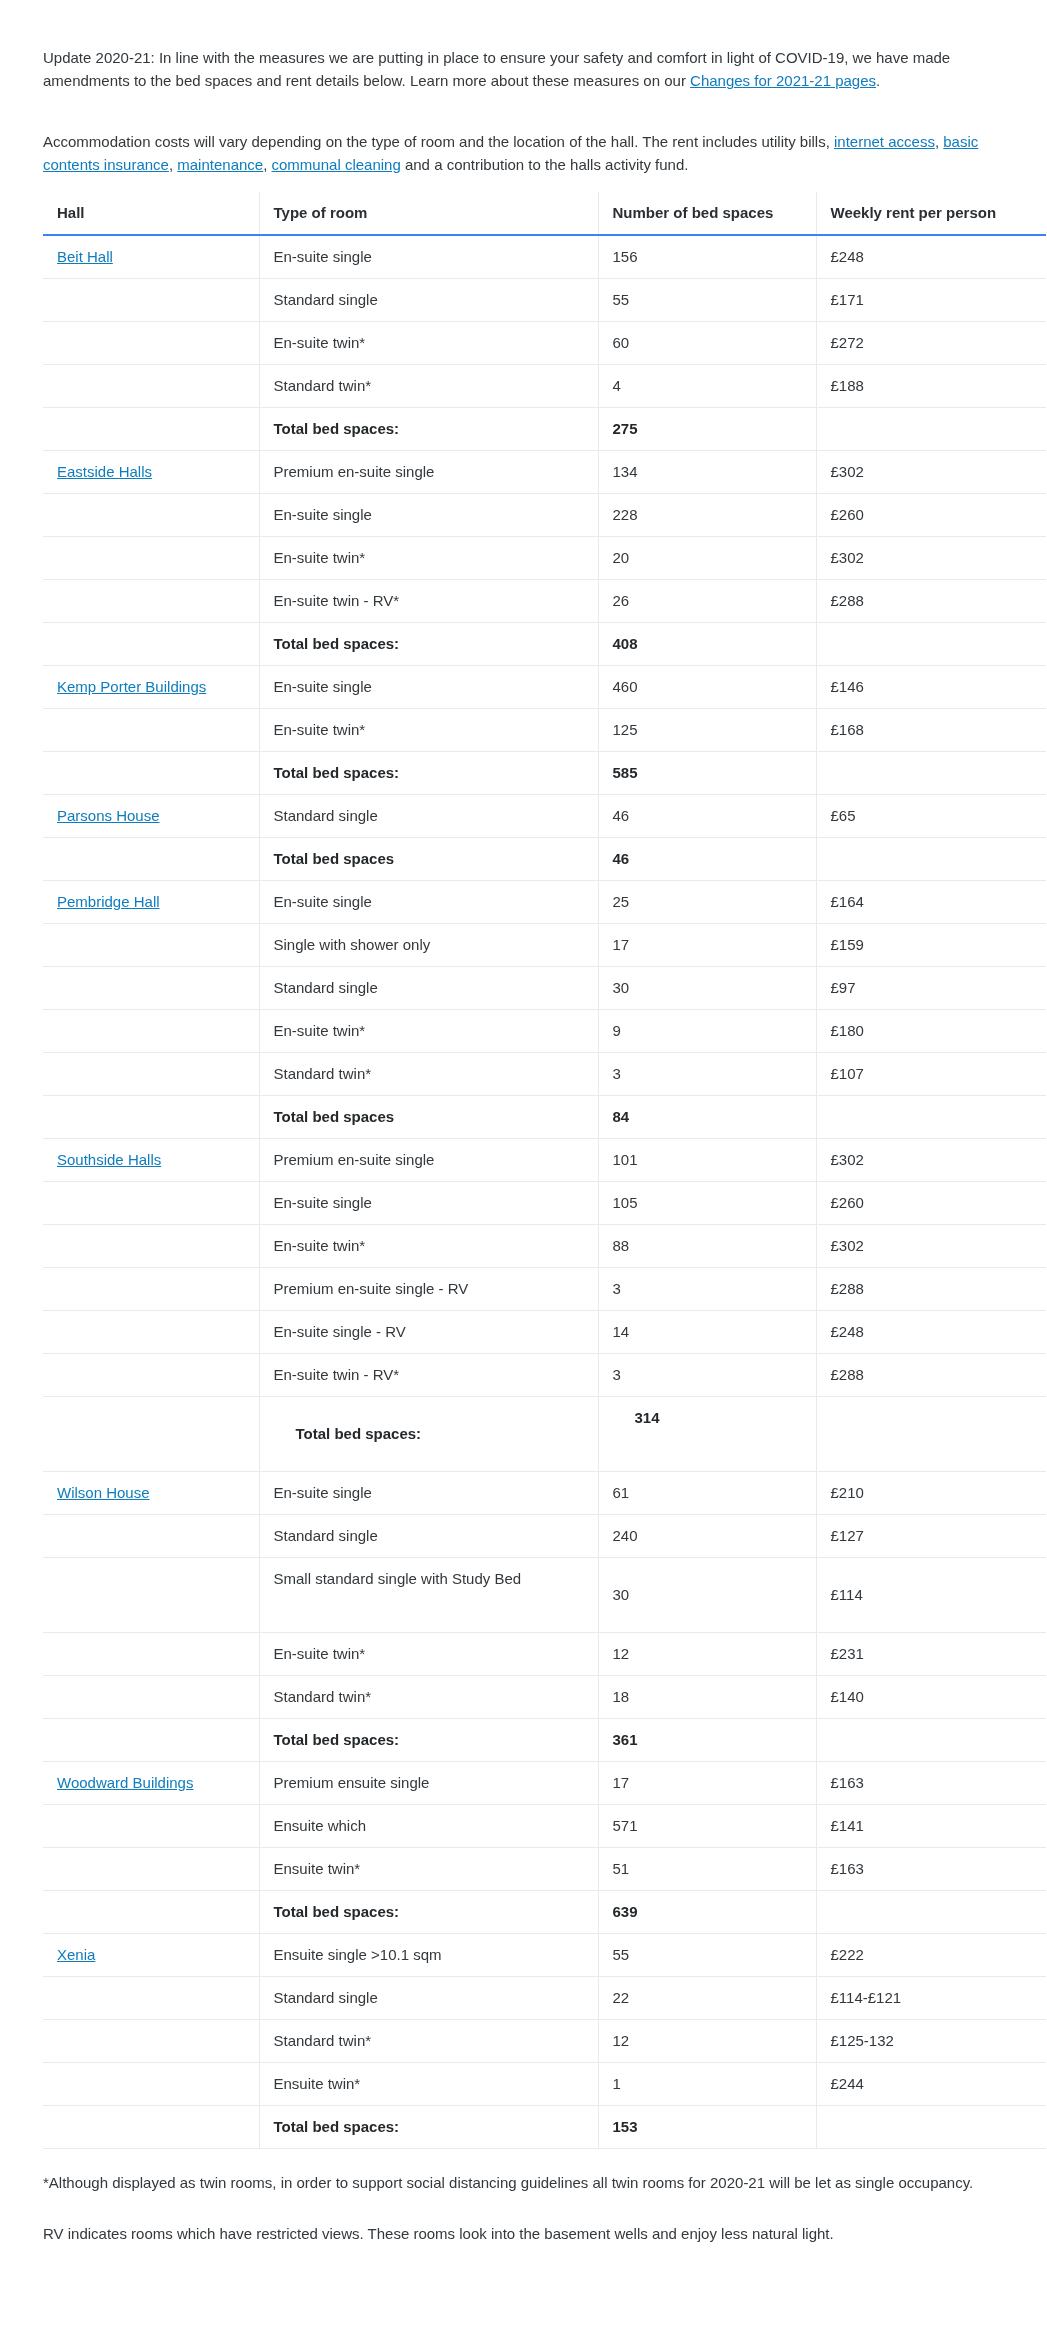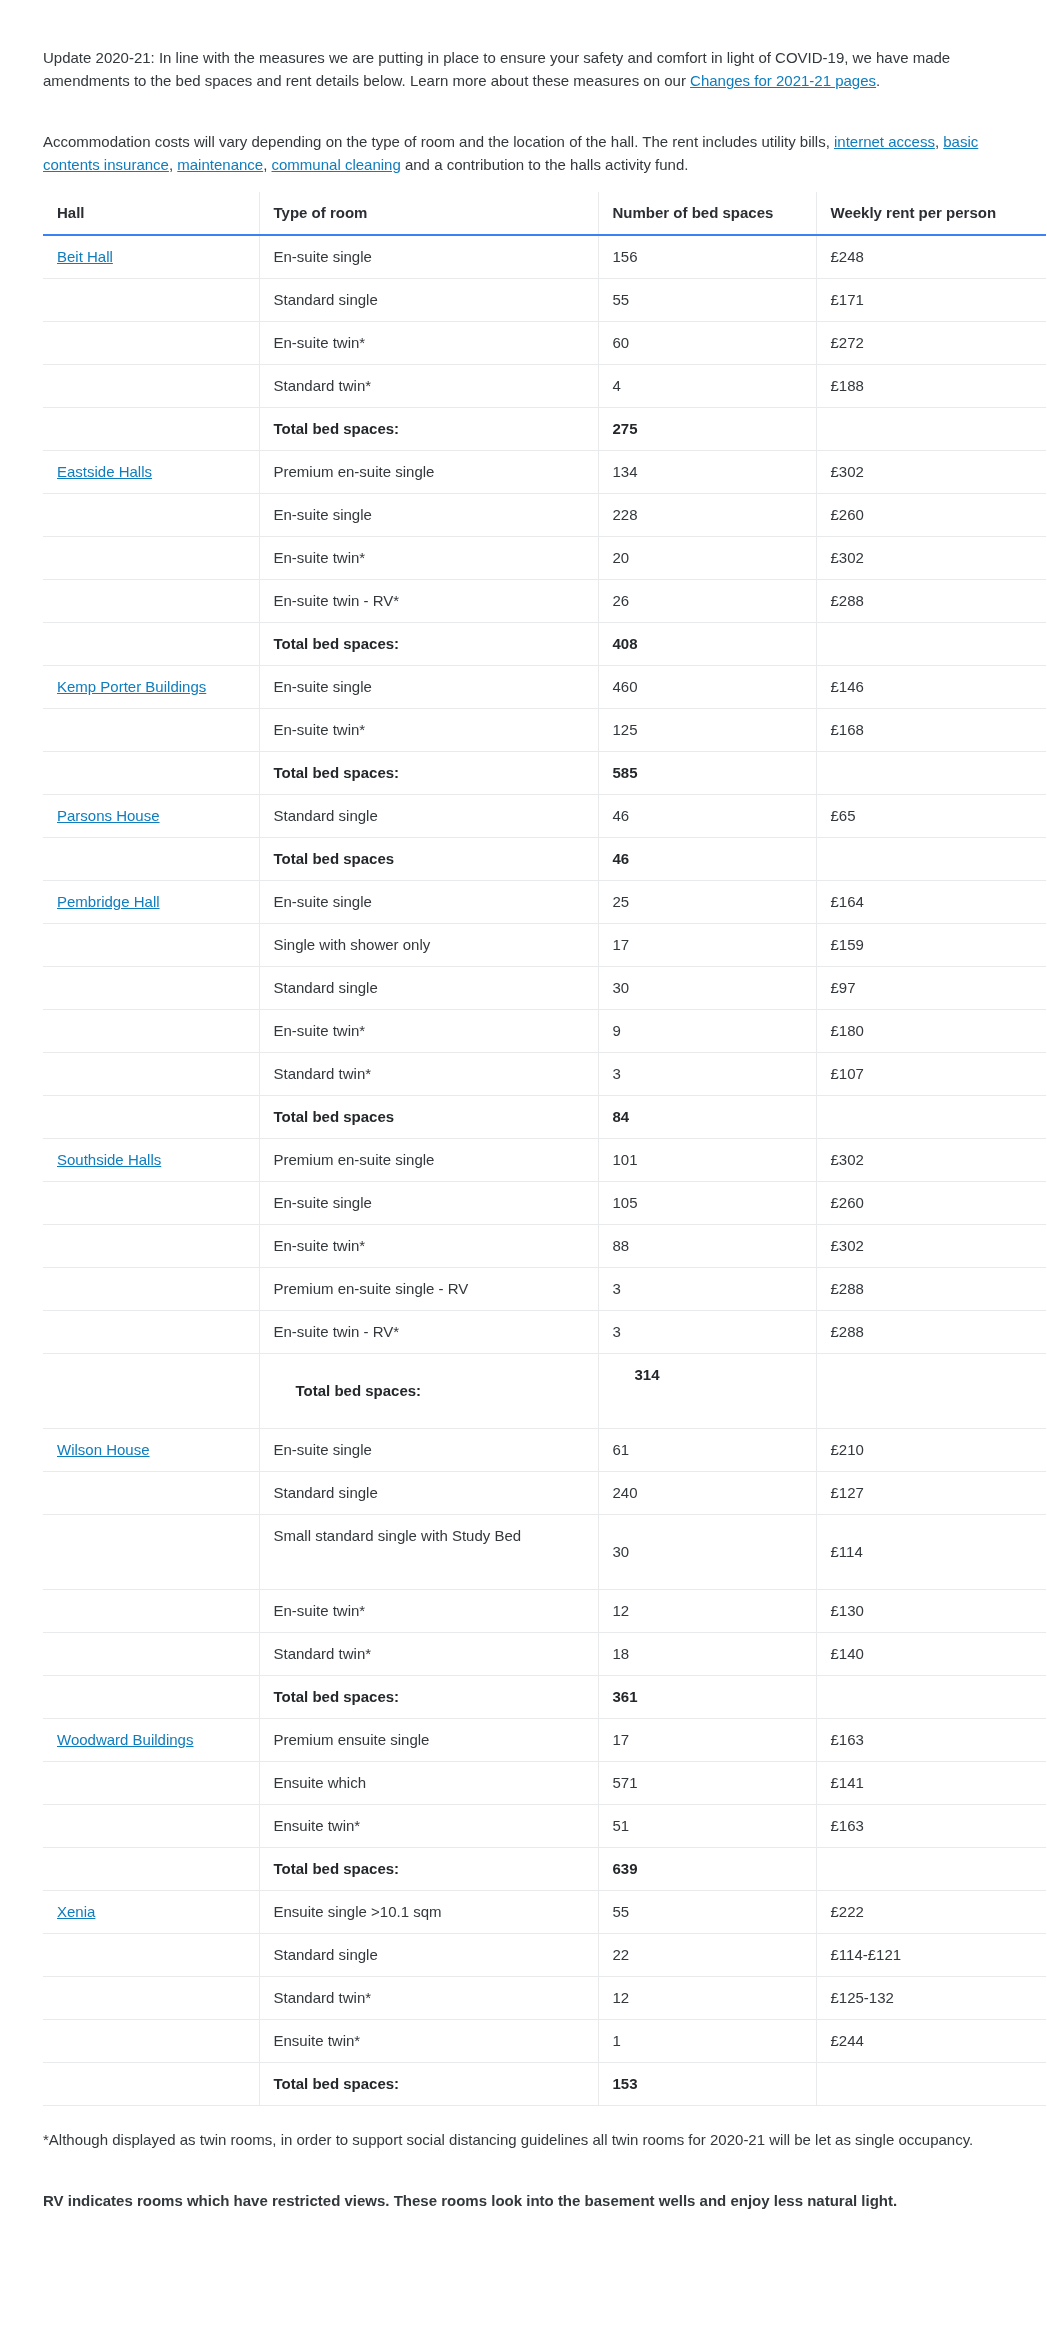--- a/index.html
+++ b/index.html
@@ -49,21 +49,21 @@
   td.total-label, td.total-value{font-weight:700;color:#24282b;}
   tr.tall-row td{height:48px;}
   tr.tall-row td.room-type-cell{vertical-align:top;}
   tr.total-tall-row td{height:48px;padding-left:36px;}
   tr.total-tall-row td.total-value{vertical-align:top;}
   p.footnote{
     margin:22px 0 0 0;
     line-height:23px;
     max-width:1002px;
   }
-  p.footnote + p.footnote{margin-top:38px;font-weight:bold;}
+  p.footnote + p.footnote{margin-top:28px;}
 </style>
 </head>
 <body>
 
 <main class="content">
 
 
   <p class="intro">Update 2020-21: In line with the measures we are putting in place to ensure your safety and comfort in light of COVID-19, we have made amendments to the bed spaces and rent details below. Learn more about these measures on our <a href="#">Changes for 2021-21 pages</a>.</p>
 
   <p class="intro">Accommodation costs will vary depending on the type of room and the location of the hall. The rent includes utility bills, <a href="#">internet access</a>, <a href="#">basic contents insurance</a>, <a href="#">maintenance</a>, <a href="#">communal cleaning</a> and a contribution to the halls activity fund.</p>
@@ -229,20 +229,26 @@
           <td class="rent-cell">£302</td>
         </tr>
         <tr>
           <td class="hall-cell"></td>
           <td class="room-type-cell">Premium en-suite single - RV</td>
           <td class="beds-cell">3</td>
           <td class="rent-cell">£288</td>
         </tr>
         <tr>
           <td class="hall-cell"></td>
+          <td class="room-type-cell">En-suite single - RV</td>
+          <td class="beds-cell">14</td>
+          <td class="rent-cell">£248</td>
+        </tr>
+        <tr>
+          <td class="hall-cell"></td>
           <td class="room-type-cell">En-suite twin - RV*</td>
           <td class="beds-cell">3</td>
           <td class="rent-cell">£288</td>
         </tr>
         <tr class="total-tall-row">
           <td class="hall-cell"></td>
           <td class="total-label">Total bed spaces:</td>
           <td class="total-value">314</td>
           <td class="rent-cell"></td>
         </tr>
@@ -261,21 +267,21 @@
         <tr class="tall-row">
           <td class="hall-cell"></td>
           <td class="room-type-cell">Small standard single with Study Bed</td>
           <td class="beds-cell">30</td>
           <td class="rent-cell">£114</td>
         </tr>
         <tr>
           <td class="hall-cell"></td>
           <td class="room-type-cell">En-suite twin*</td>
           <td class="beds-cell">12</td>
-          <td class="rent-cell">£130</td>
+          <td class="rent-cell">£231</td>
         </tr>
         <tr>
           <td class="hall-cell"></td>
           <td class="room-type-cell">Standard twin*</td>
           <td class="beds-cell">18</td>
           <td class="rent-cell">£140</td>
         </tr>
         <tr>
           <td class="hall-cell"></td>
           <td class="total-label">Total bed spaces:</td>

